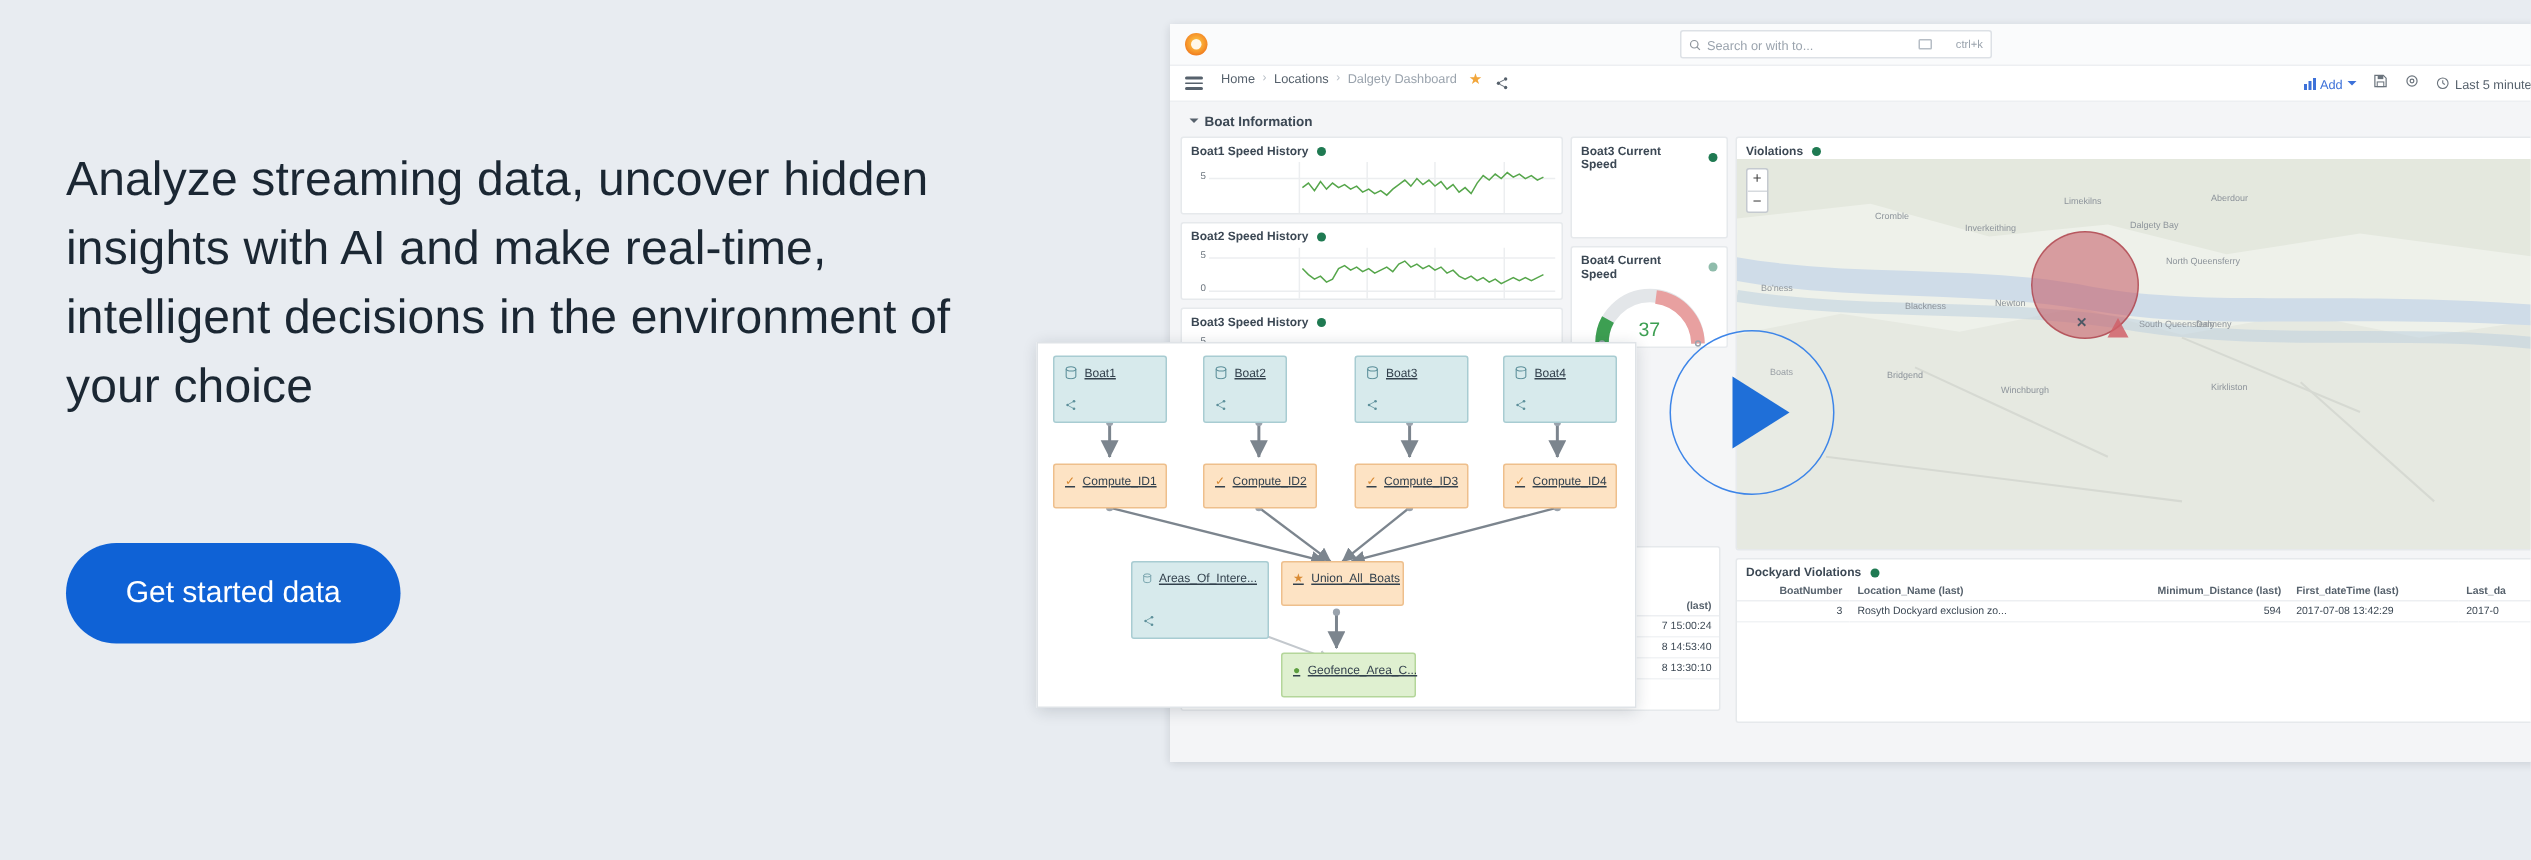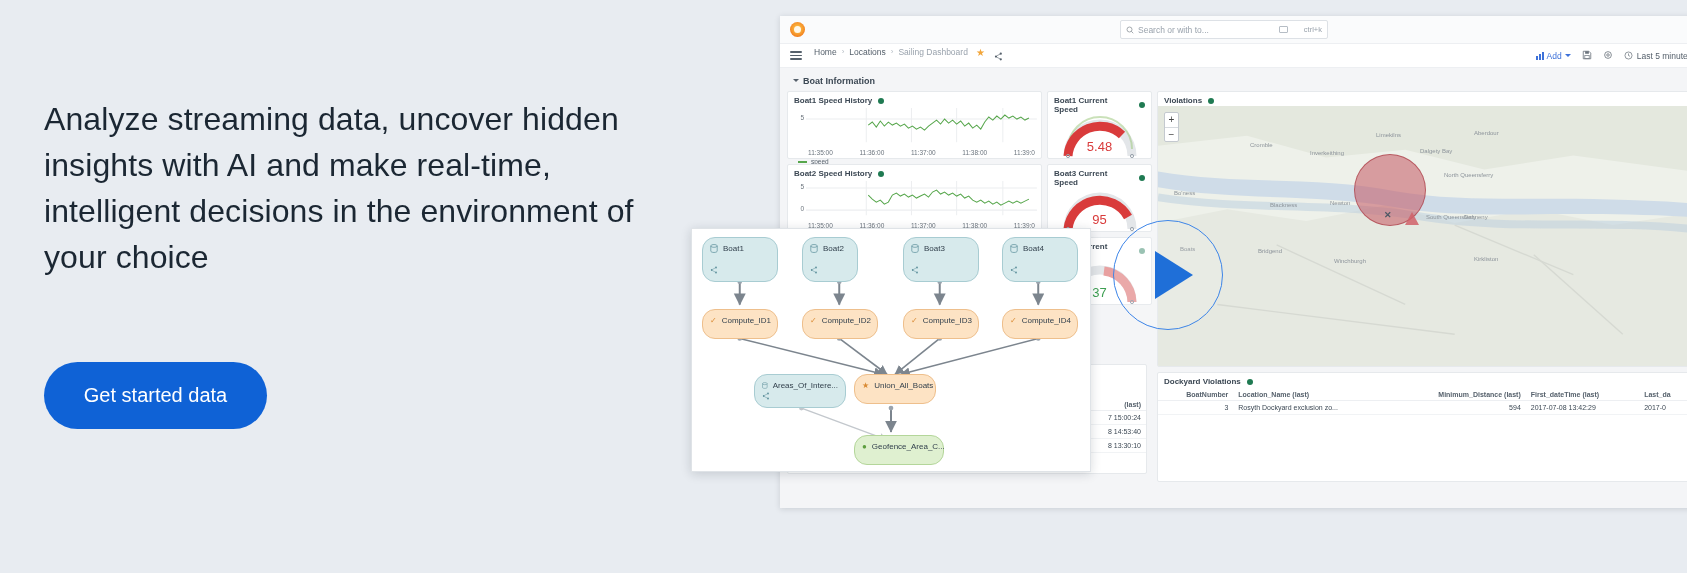--- a/index.html
+++ b/index.html
@@ -178,21 +178,21 @@
   }
   .panel-title {
     display: flex; align-items: center; gap: 6px;
     font-size: 8px; color: #3c4854; font-weight: 700;
     padding: 4px 6px 0 6px;
   }
   .status-dot { width: 6px; height: 6px; border-radius: 50%; background: #1f7a52; }
   .status-dot.dim { background: #8fbcab; }
 
   
-  .ts-panel { height: 68px; }
+  .ts-panel { height: 52px; }
   .ts-plot { position: relative; height: 40px; margin: 3px 4px 0 4px; }
   .ts-ylabels { position: absolute; left: 0; top: 0; height: 100%; width: 14px; }
   .ts-ylabels span { position: absolute; font-size: 6.5px; color: #6b747d; right: 2px; }
   .ts-svg { position: absolute; left: 14px; top: 0; right: 0; bottom: 0; }
   .ts-xaxis {
     display: flex; justify-content: space-between;
     padding: 0 6px 0 20px; margin-top: 1px;
   }
   .ts-xaxis span { font-size: 6.5px; color: #6b747d; }
   .ts-legend {
@@ -277,24 +277,25 @@
     width: 400px;
     height: 244px;
     background: #ffffff;
     border: 1px solid #dfe3e7;
     box-shadow: 0 2px 10px rgba(20,30,45,.16);
     overflow: hidden;
   }
   .flow-svg { position: absolute; inset: 0; }
   .node {
     position: absolute;
-    border-radius: 13px;
+    border-radius: 2px;
     border: 1px solid;
     font-size: 8px;
     color: #33414d;
+    text-decoration: underline;
   }
   .node .nlabel {
     display: flex; align-items: center; gap: 5px;
     padding: 6px 7px 0 7px;
     font-size: 8px;
   }
   .node-source { background: #d7eaec; border-color: #a8ccd2; }
   .node-compute { background: #fde3c4; border-color: #eebf8c; }
   .node-union { background: #fde3c4; border-color: #eebf8c; }
   .node-geo { background: #dff0d0; border-color: #b4d69a; }
@@ -355,21 +356,21 @@
     <div class="hamburger">
         <span></span>
         <span></span>
         <span></span>
       </div>
     <div class="crumbs">
       <span class="crumb">Home</span>
       <span class="crumb-sep">›</span>
       <span class="crumb">Locations</span>
       <span class="crumb-sep">›</span>
-      <span class="crumb current">Sailing Dashboard</span>
+      <span class="crumb current">Dalgety Dashboard</span>
       <span class="star-icon">★</span>
       <span class="share-icon">
         <svg width="9" height="9" viewBox="0 0 16 16">
           <circle cx="12" cy="3" r="2" fill="#56616c"></circle>
             <circle cx="12" cy="13" r="2" fill="#56616c"></circle>
           <circle cx="3.5" cy="8" r="2" fill="#56616c"></circle>
           <line x1="4.8" y1="6.8" x2="10.6" y2="3.9" stroke="#56616c" stroke-width="1.1"></line>
           <line x1="4.8" y1="9.2" x2="10.6" y2="12.1" stroke="#56616c" stroke-width="1.1"></line>
         </svg>
       </span>
@@ -498,51 +499,26 @@
               <line x1="0" y1="7" x2="230" y2="7" stroke="#eceef0" stroke-width="1"></line>
               <line x1="0" y1="29" x2="230" y2="29" stroke="#eceef0" stroke-width="1"></line>
               <polyline fill="none" stroke="#56a64b" stroke-width="1" points="62,18 70,15 78,19 86,16 94,20 102,17 110,14 118,18 126,15 134,19 142,16 150,20 158,17 166,14 174,18 182,15 190,19 198,16 206,20 214,17 222,15"></polyline>
             </svg>
           </div>
         </div>
       </div>
 
       <div class="col-gauge">
 
-        <div class="panel gauge-panel">
-          <div class="panel-title">
-            <span>Boat1 Current Speed</span>
-            <span class="status-dot"></span>
-          </div>
-          <div class="gauge-wrap">
-            <svg width="84" height="46" viewBox="0 0 84 46">
-              <path d="M10 42 A32 32 0 0 1 74 42" fill="none" stroke="#e3e6e9" stroke-width="9" stroke-linecap="butt"></path>
-              <path d="M10 42 A32 32 0 0 1 74 42" fill="none" stroke="#9ec97f" stroke-width="2" stroke-dasharray="0 0" transform="translate(0,-7)" opacity="0.55"></path>
-              <path d="M10 42 A32 32 0 0 1 64 21" fill="none" stroke="#d93b3b" stroke-width="9"></path>
-              <circle cx="10" cy="42" r="1.6" fill="none" stroke="#9aa3ad" stroke-width="1"></circle>
-              <circle cx="74" cy="42" r="1.6" fill="none" stroke="#9aa3ad" stroke-width="1"></circle>
-            </svg>
-            <div class="gauge-value" style="color:#d93b3b">5.48</div>
-          </div>
-        </div>
 
 
         <div class="panel gauge-panel">
           <div class="panel-title">
             <span>Boat3 Current Speed</span>
             <span class="status-dot"></span>
-          </div>
-          <div class="gauge-wrap">
-            <svg width="84" height="46" viewBox="0 0 84 46">
-              <path d="M10 42 A32 32 0 0 1 74 42" fill="none" stroke="#e3e6e9" stroke-width="9"></path>
-              <path d="M10 42 A32 32 0 0 1 70 30" fill="none" stroke="#d93b3b" stroke-width="9"></path>
-              <circle cx="10" cy="42" r="1.6" fill="none" stroke="#9aa3ad" stroke-width="1"></circle>
-              <circle cx="74" cy="42" r="1.6" fill="none" stroke="#9aa3ad" stroke-width="1"></circle>
-            </svg>
-            <div class="gauge-value" style="color:#d93b3b">95</div>
           </div>
         </div>
 
         <div class="panel gauge-panel">
           <div class="panel-title">
             <span>Boat4 Current Speed</span>
             <span class="status-dot dim"></span>
           </div>
           <div class="gauge-wrap">
             <svg width="84" height="46" viewBox="0 0 84 46">
@@ -786,21 +762,21 @@
       <span>Compute_ID3</span>
     </div>
   </div>
   <div class="node node-compute" style="left:310px; top:80px; width:76px; height:30px;">
     <div class="nlabel">
       <span class="node-icon" style="color:#d98a33">✓</span>
       <span>Compute_ID4</span>
     </div>
   </div>
 
-  <div class="node node-source" style="left:62px; top:145px; width:92px; height:34px;">
+  <div class="node node-source" style="left:62px; top:145px; width:92px; height:52px;">
     <div class="nlabel">
       <svg width="8" height="9" viewBox="0 0 12 14">
         <ellipse cx="6" cy="3" rx="5" ry="2.2" fill="none" stroke="#5c8f9a" stroke-width="1.1"></ellipse>
         <path d="M1 3v8c0 1.2 2.2 2.2 5 2.2s5-1 5-2.2V3" fill="none" stroke="#5c8f9a" stroke-width="1.1"></path>
       </svg>
       <span>Areas_Of_Intere...</span>
     </div>
     <span class="node-share">
       <svg width="8" height="8" viewBox="0 0 16 16">
           <circle cx="12" cy="3" r="1.8" fill="#5c8f9a"></circle>

